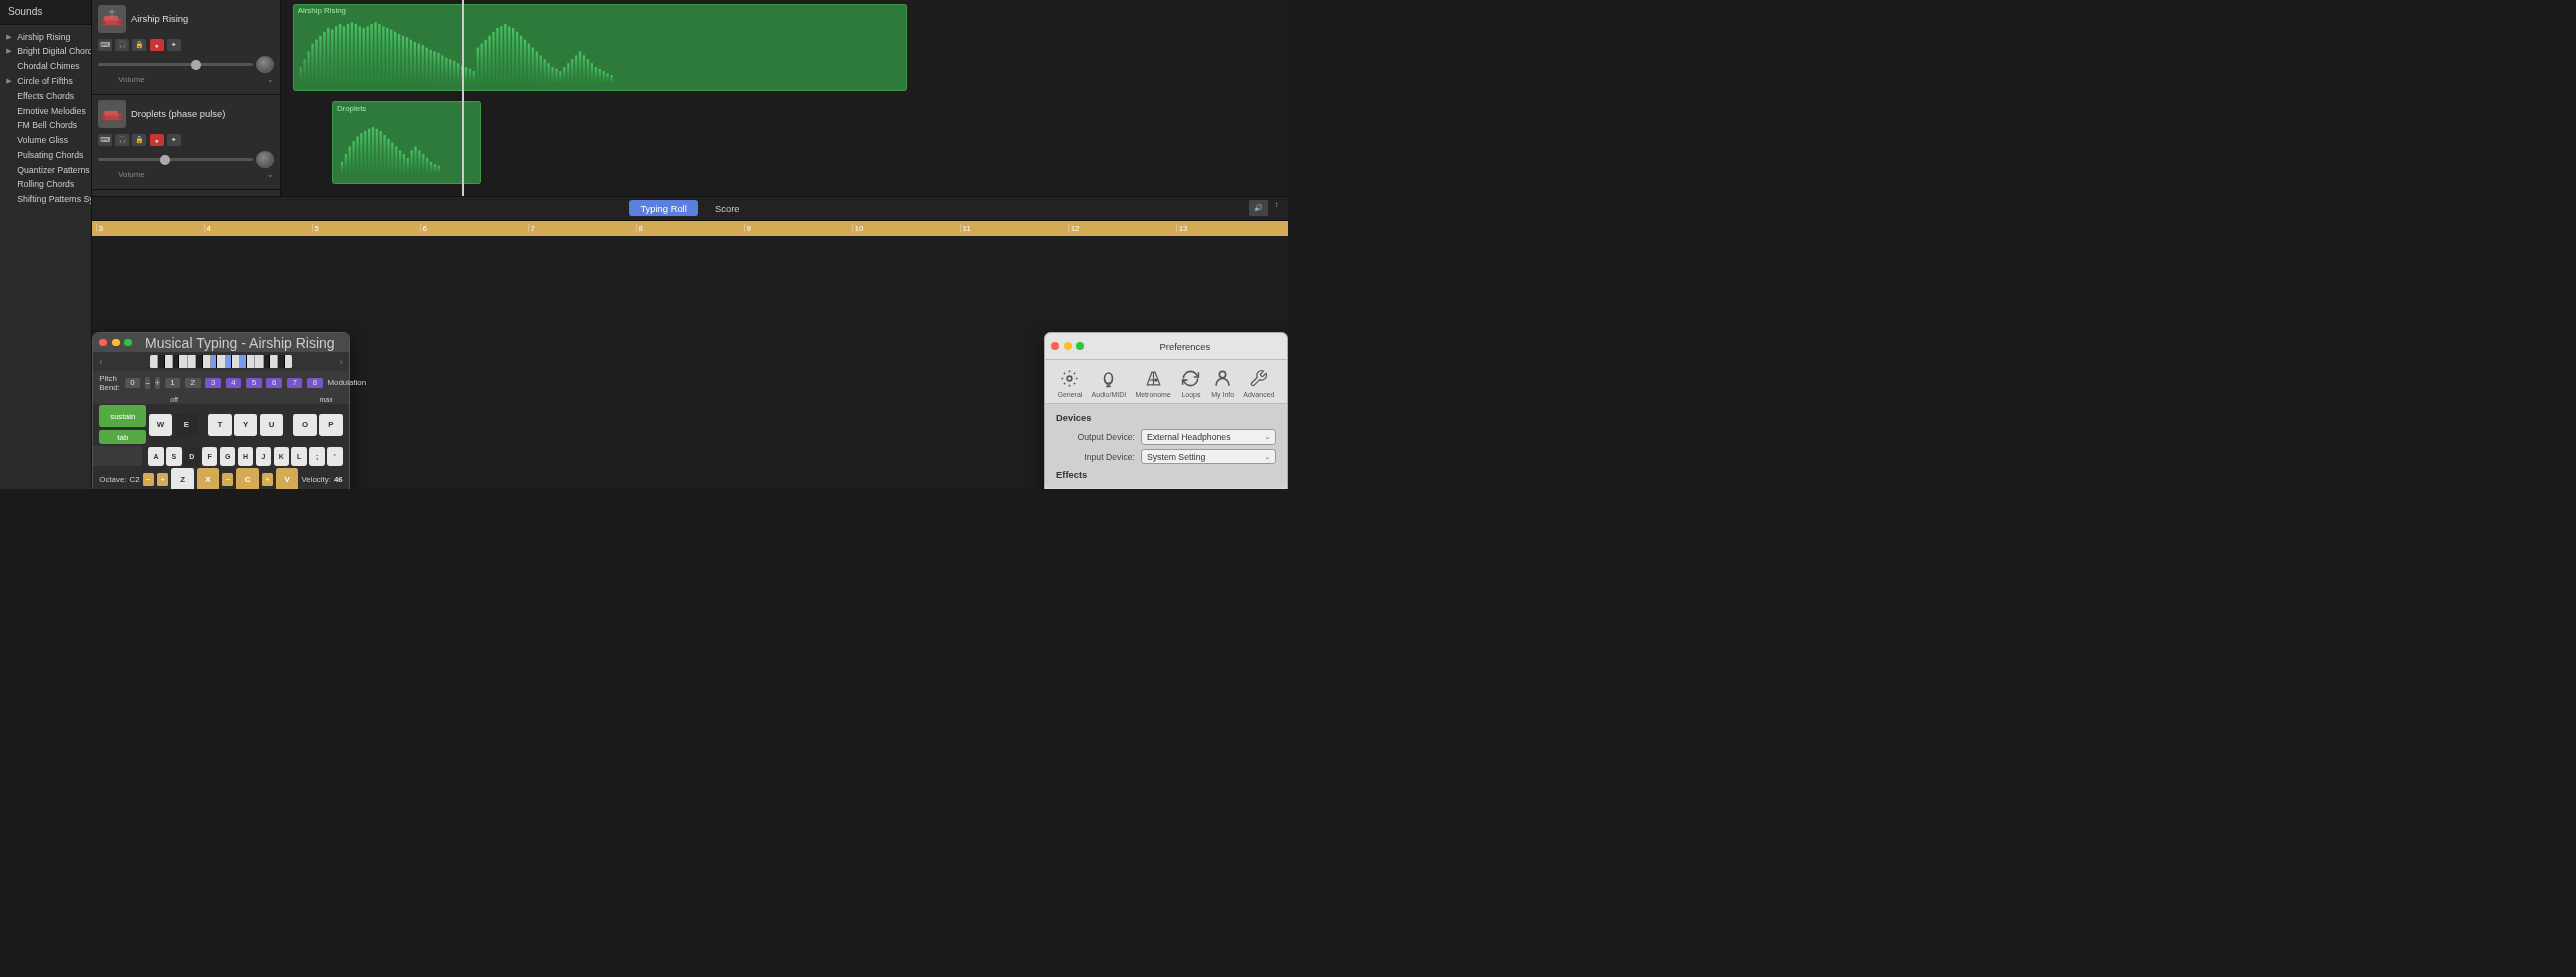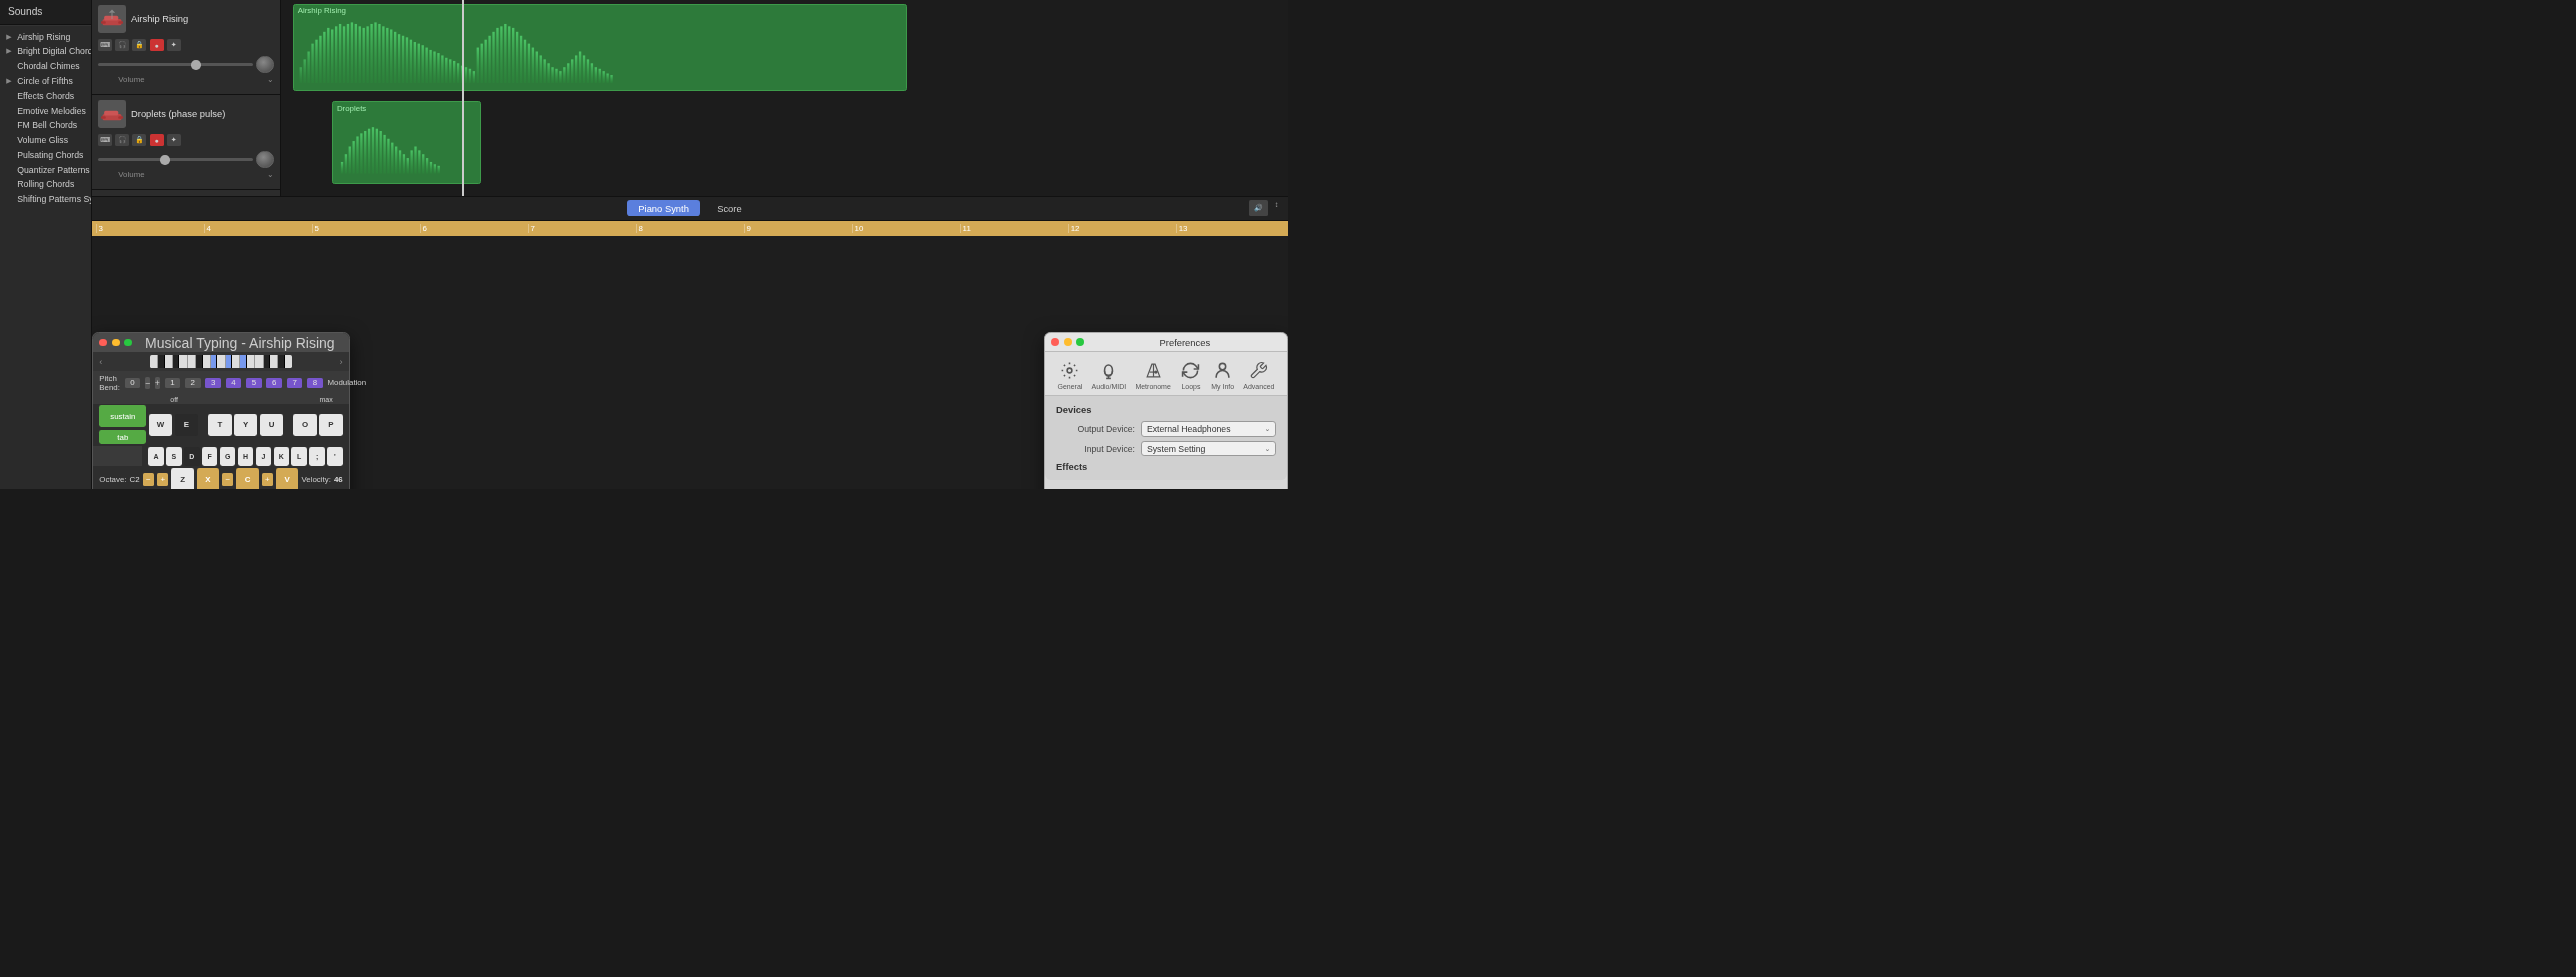--- a/index.html
+++ b/index.html
@@ -392,21 +392,21 @@
       width: 244px;
       height: 195px;
       background: #d8d8d8;
       border: 0.8px solid #aaa;
       border-radius: 6.3px;
       box-shadow: 0 6.3px 19px rgba(0,0,0,0.5);
       z-index: 100;
     }
 
     .pref-titlebar {
-      height: 19px;
+      height: 27px;
       background: #e5e5e5;
       border-radius: 6.3px 6.3px 0 0;
       display: flex;
       align-items: center;
       padding: 0 6.3px;
       gap: 4.7px;
       border-bottom: 0.8px solid #bbb;
     }
 
     .pref-title {
@@ -834,21 +834,21 @@
               </g>
             </svg>
           </div>
         </div>
       </div>
     </div>
 
     <div class="bottom-section">
 
       <div class="piano-roll-header">
-        <div class="tab-btn active">Piano Synth</div>
+        <div class="tab-btn active">Typing Roll</div>
         <div class="tab-btn">Score</div>
         <div style="position:absolute; right:6.3px; display:flex; gap:3.1px;">
           <div style="width:19px; height:15.7px; background:#444; border-radius:1.6px; display:flex; align-items:center; justify-content:center; font-size:7px; color:#aaa;">🔊</div>
           <div style="font-size:7.9px; color:#aaa; padding:0 3.1px;">↕</div>
         </div>
       </div>
 
       <div class="piano-roll-content">
         <div class="pr-ruler">
           <div class="pr-ruler-marks">

